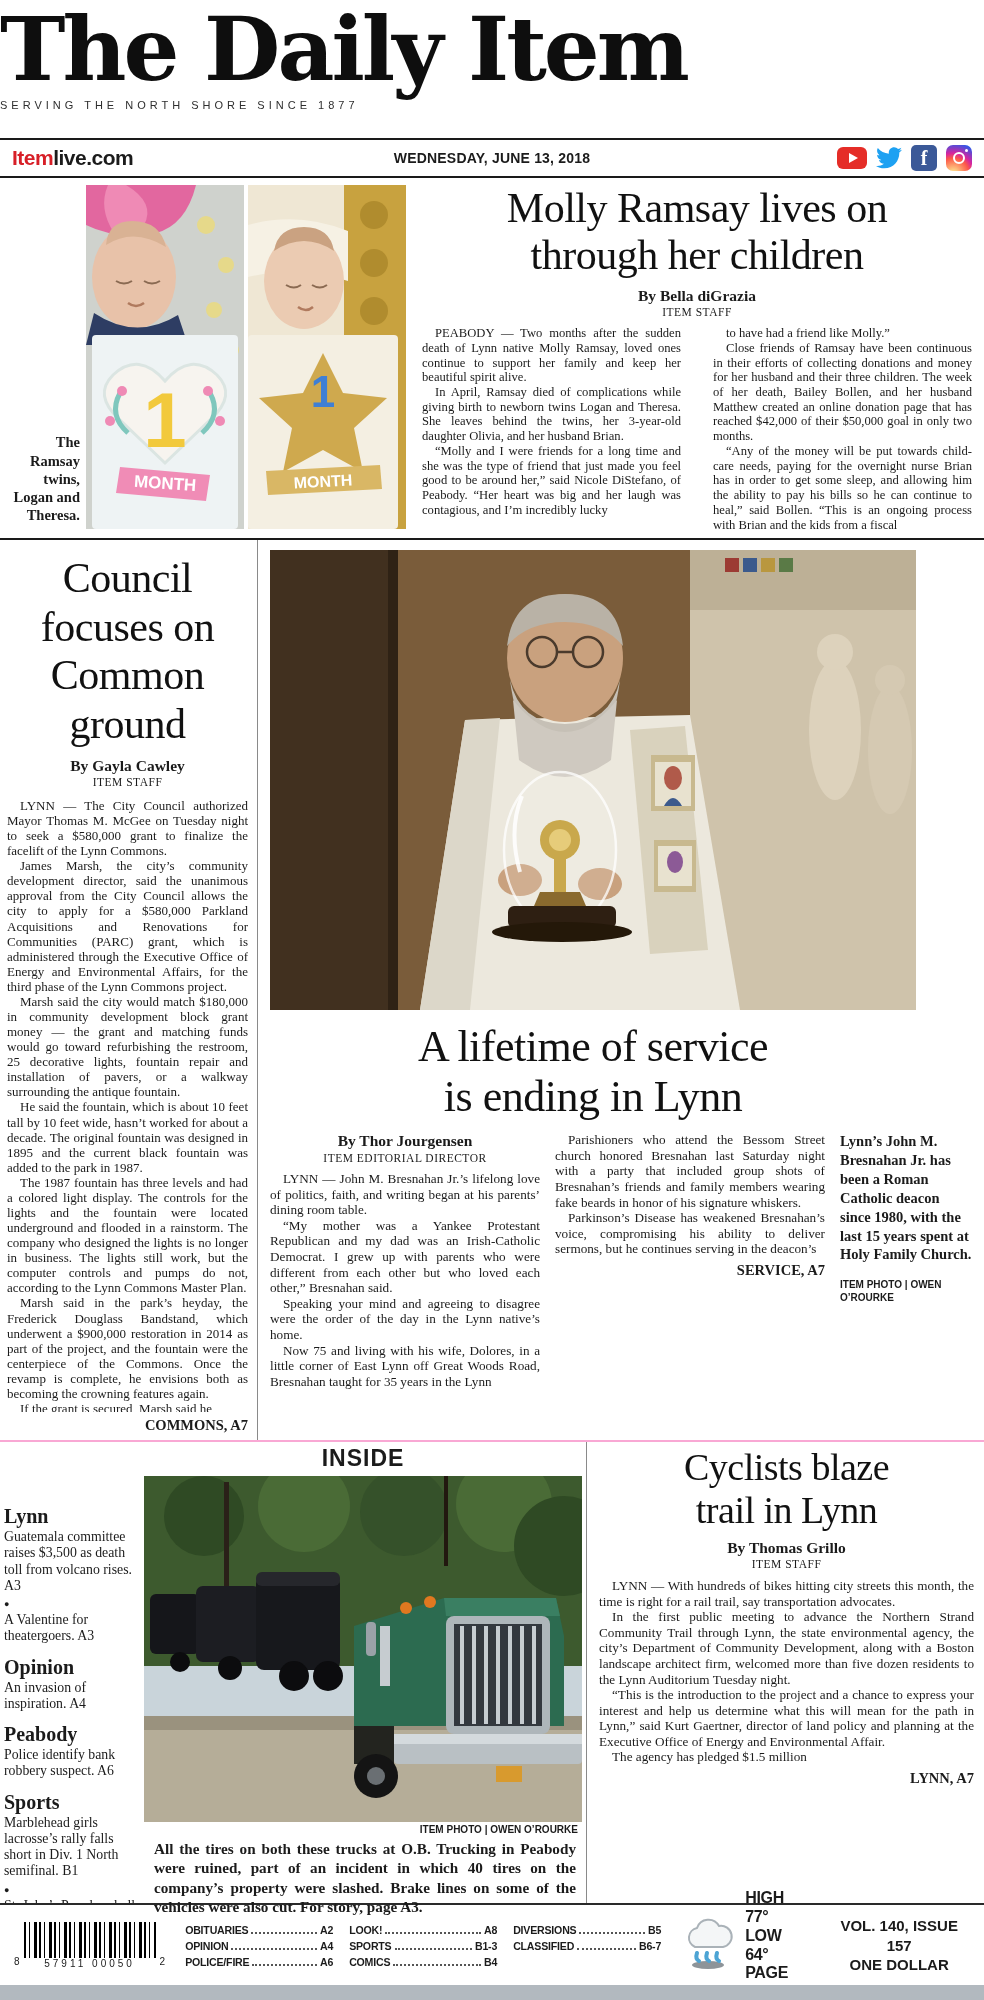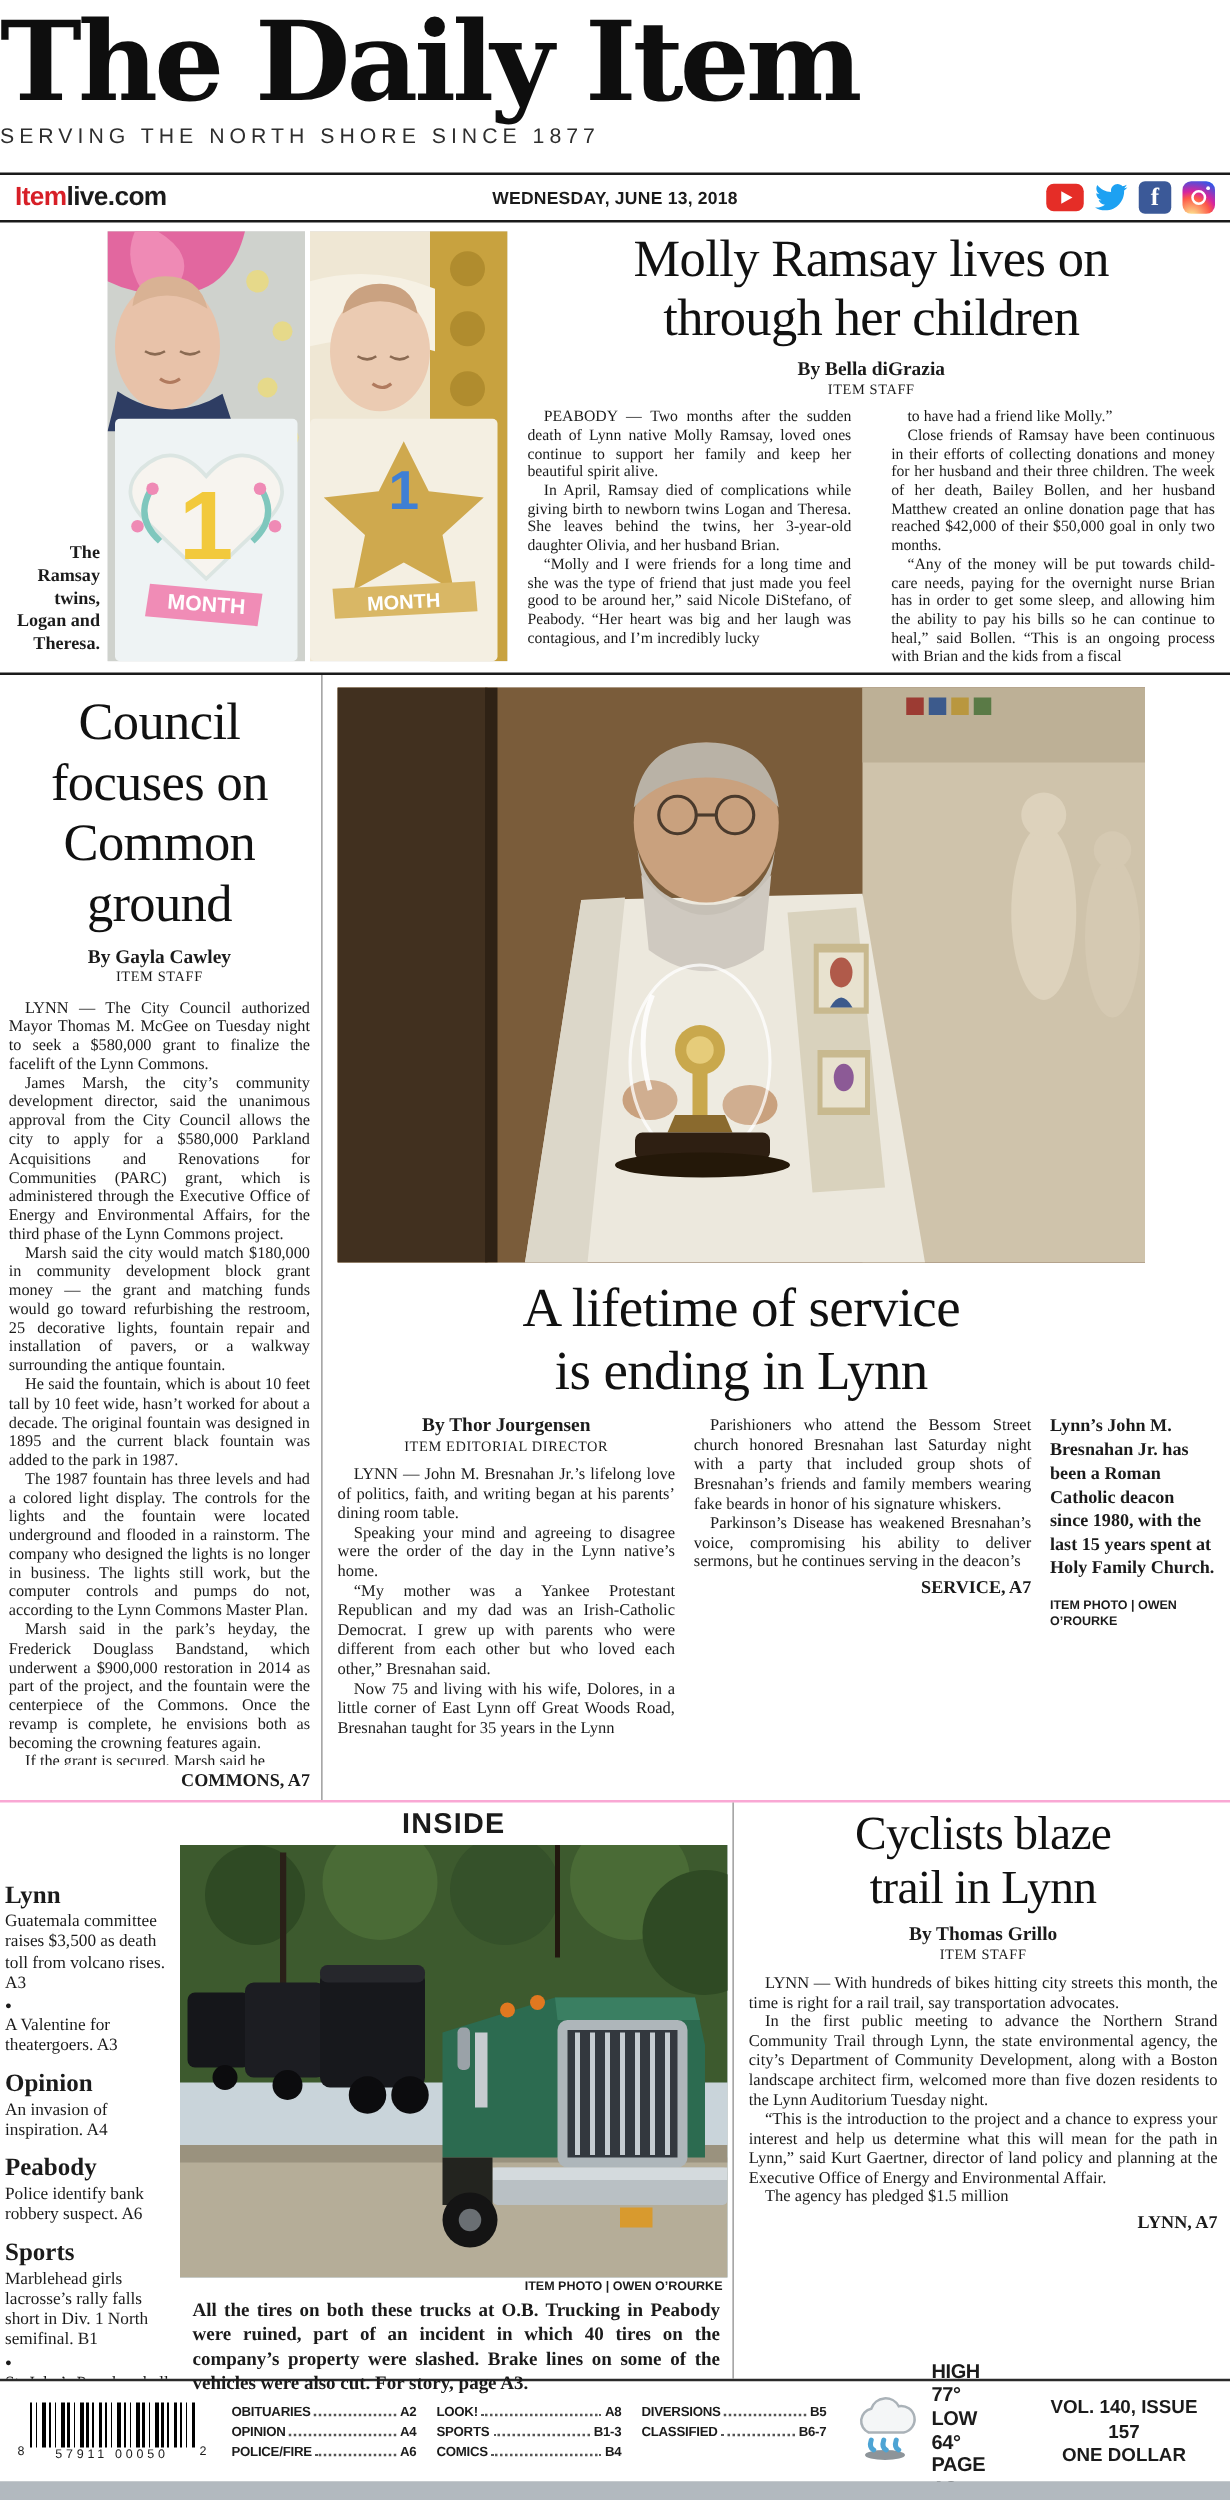--- a/index.html
+++ b/index.html
@@ -4,21 +4,21 @@
 <style>
   html,body{margin:0;padding:0;background:#e9e9e9;}
   .page{width:984px;height:2000px;background:#fff;margin:0 auto;position:relative;
         font-family:"Liberation Serif",serif;color:#1b1b1b;overflow:hidden;box-sizing:border-box;}
   .page *{box-sizing:border-box;}
 
   
   .masthead{height:138px;text-align:left;padding-top:2px;overflow:hidden;}
   .mast-title{font-family:"DejaVu Serif",serif;font-weight:bold;font-size:88px;line-height:1.08;
               letter-spacing:-3px;color:#0e0e0e;}
-  .mast-tagline{font-family:"Liberation Sans",sans-serif;font-size:17px;letter-spacing:4px;color:#2e2e2e;margin-top:2px;}
+  .mast-tagline{font-family:"Liberation Sans",sans-serif;font-size:11px;letter-spacing:4px;color:#2e2e2e;margin-top:2px;}
 
   
   .topbar{height:40px;border-top:2px solid #1a1a1a;border-bottom:2px solid #1a1a1a;
           display:flex;align-items:center;padding:0 12px;position:relative;}
   .site{font-family:"Liberation Sans",sans-serif;font-weight:bold;font-size:21px;letter-spacing:-0.5px;}
   .site .red{color:#d71f27;}
   .bar-date{position:absolute;left:0;right:0;text-align:center;
             font-family:"Liberation Sans",sans-serif;font-weight:bold;font-size:14px;letter-spacing:0.2px;}
   .social{margin-left:auto;display:flex;gap:9px;align-items:center;z-index:1;}
   .ic{width:26px;height:26px;display:flex;align-items:center;justify-content:center;}
@@ -276,22 +276,22 @@
         <div>A lifetime of service</div>
         <div>is ending in Lynn</div>
       </div>
       <div class="service-row">
         <div class="service-col">
           <div class="byline" style="margin-top:0;margin-bottom:6px;">
             <div class="by-name">By Thor Jourgensen</div>
             <div class="by-role">ITEM EDITORIAL DIRECTOR</div>
           </div>
           <p class="bp">LYNN — John M. Bresnahan Jr.’s lifelong love of politics, faith, and writing began at his parents’ dining room table.</p>
+          <p class="bp">“My mother was a Yankee Protestant Republican and my dad was an Irish-Catholic Democrat. I grew up with parents who were different from each other but who loved each other,” Bresnahan said.</p>
           <p class="bp">Speaking your mind and agreeing to disagree were the order of the day in the Lynn native’s home.</p>
-          <p class="bp">“My mother was a Yankee Protestant Republican and my dad was an Irish-Catholic Democrat. I grew up with parents who were different from each other but who loved each other,” Bresnahan said.</p>
           <p class="bp">Now 75 and living with his wife, Dolores, in a little corner of East Lynn off Great Woods Road, Bresnahan taught for 35 years in the Lynn</p>
         </div>
         <div class="service-col">
           <p class="bp">Parishioners who attend the Bessom Street church honored Bresnahan last Saturday night with a party that included group shots of Bresnahan’s friends and family members wearing fake beards in honor of his signature whiskers.</p>
           <p class="bp">Parkinson’s Disease has weakened Bresnahan’s voice, compromising his ability to deliver sermons, but he continues serving in the deacon’s</p>
           <div class="jump">SERVICE, A7</div>
         </div>
         <div class="service-capcol">
           <div>Lynn’s John M. Bresnahan Jr. has been a Roman Catholic deacon since 1980, with the last 15 years spent at Holy Family Church.</div>
           <div class="credit">ITEM PHOTO | OWEN O’ROURKE</div>

